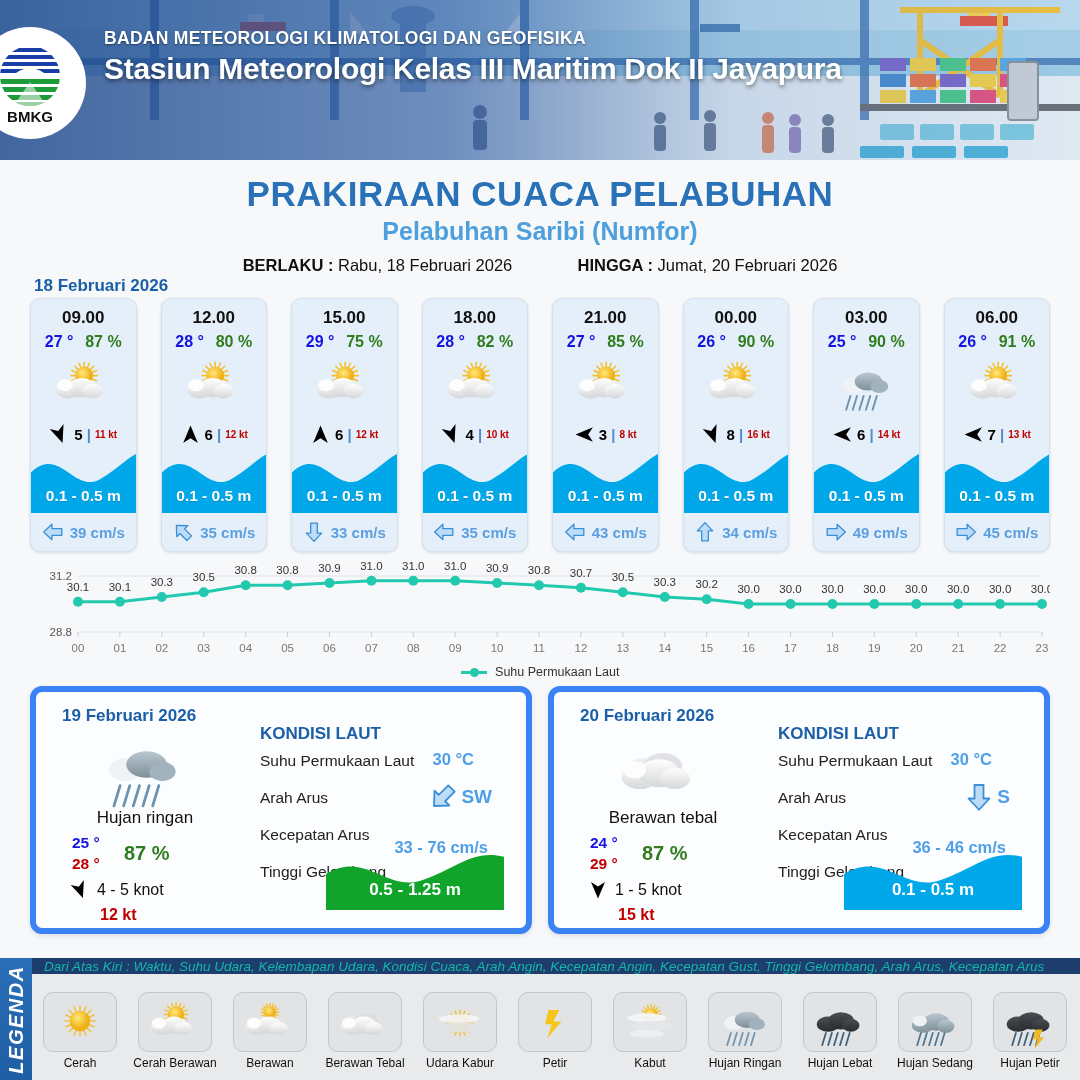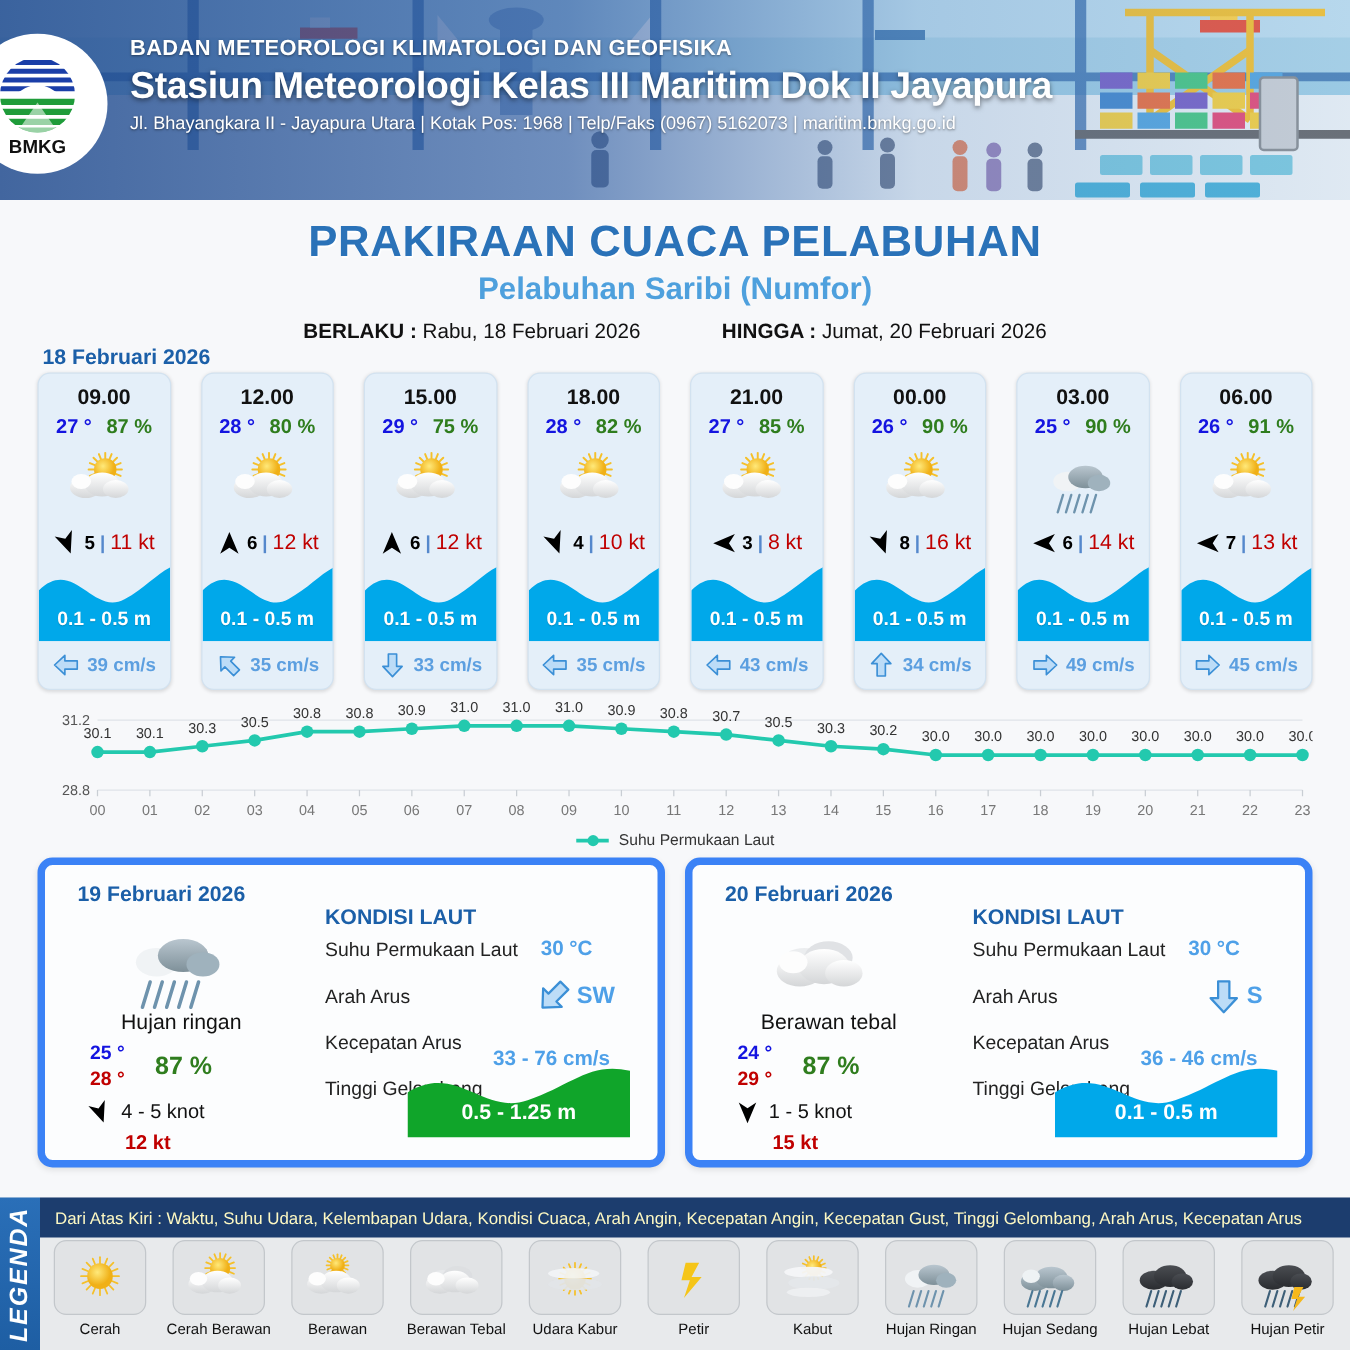--- a/index.html
+++ b/index.html
@@ -53,21 +53,21 @@
   .c-row { display:flex; justify-content:space-around; align-items:baseline;
            margin-top:5px; padding:0 8px; }
   .c-temp { font-size:16px; font-weight:bold; color:#1414e0; }
   .c-hum  { font-size:16px; font-weight:bold; color:#2f7d1e; }
   .c-icon { height:62px; display:flex; align-items:center; justify-content:center;
             margin-top:2px; }
   .c-wind { display:flex; align-items:center; justify-content:center; gap:4px;
             margin-top:6px; height:26px; }
   .c-wdir { font-size:15px; font-weight:bold; color:#000; }
   .c-sep  { color:#5588cc; font-weight:bold; font-size:15px; }
-  .c-gust { font-size:17px; font-weight:normal; color:#c00000; }
+  .c-gust { font-size:10px; font-weight:bold; color:#c00000; }
   .wave-wrap { position:absolute; left:0; right:0; bottom:38px; height:70px; }
   .wave-txt { position:absolute; left:0; right:0; bottom:46px; text-align:center;
               font-size:15.5px; font-weight:bold; color:#fff; z-index:3;
               text-shadow:0 1px 1px rgba(0,0,0,.18); }
   .c-curr { position:absolute; left:0; right:0; bottom:8px;
             display:flex; align-items:center; justify-content:center; gap:6px; }
   .c-curr-val { font-size:15px; font-weight:bold; color:#5c9fe0; }
 
   
   .chart-box { position:absolute; left:30px; top:560px; width:1020px; height:115px; }
@@ -120,22 +120,22 @@
 
   
   .legend-bar { position:absolute; left:0; bottom:0; width:1080px; height:122px;
                 background:#e8eaec; }
   .leg-side { position:absolute; left:0; top:0; width:32px; height:122px;
      background:linear-gradient(180deg,#2a6fb8,#1e5ea3);
      display:flex; align-items:center; justify-content:center; }
   .leg-side span { transform:rotate(-90deg); white-space:nowrap;
      font-size:20px; font-weight:bold; font-style:italic; color:#fff;
      letter-spacing:1.5px; }
-  .leg-note { position:absolute; left:32px; top:0; right:0; height:32px;
-     background:#1c3d6e; color:#fef9c3; font-size:13.5px;
+  .leg-note { position:absolute; left:32px; top:0; right:0; height:16px;
+     background:#1c3d6e; color:#14b8a6; font-style:italic; font-size:13.5px;
      display:flex; align-items:center; padding-left:12px; }
   .leg-items { position:absolute; left:36px; top:34px; right:6px;
      display:flex; gap:7px; }
   .leg-item { width:92px; text-align:center; }
   .leg-box { width:74px; height:60px; margin:0 auto; background:#e1e3e5;
      border:1px solid #c3c7cb; border-radius:10px;
      display:flex; align-items:center; justify-content:center; }
   .leg-cap { font-size:12px; color:#111; margin-top:4px; }
 </style>
 </head>
@@ -262,21 +262,20 @@
         </g>
         <path d="M20 68 L38 42 L56 68 Z" fill="#fff" opacity=".55"></path>
       </g>
       <text x="38" y="82" font-family="Liberation Sans, sans-serif" font-size="15" font-weight="bold" fill="#111" text-anchor="middle">BMKG</text>
     </svg>
   </div>
 
   <div class="hdr-text">
     <div class="hdr-l1">BADAN METEOROLOGI KLIMATOLOGI DAN GEOFISIKA</div>
     <div class="hdr-l2">Stasiun Meteorologi Kelas III Maritim Dok II Jayapura</div>
-    <div class="hdr-l3">Jl. Bhayangkara II - Jayapura Utara | Kotak Pos: 1968 | Telp/Faks (0967) 5162073 | maritim.bmkg.go.id</div>
   </div>
 </div>
 
 <div class="title-zone">
   <div class="t-main">PRAKIRAAN CUACA PELABUHAN</div>
   <div class="t-sub">Pelabuhan Saribi (Numfor)</div>
   <div class="t-range">
     <span class="lbl">BERLAKU :</span>
     <span>Rabu, 18 Februari 2026</span>
     <span class="gap"></span>
@@ -1438,20 +1437,55 @@
             <line x1="57" y1="70" x2="50" y2="93" stroke="#6e93ad" stroke-width="3.2" stroke-linecap="round"></line>
             <line x1="68" y1="70" x2="61" y2="93" stroke="#6e93ad" stroke-width="3.2" stroke-linecap="round"></line>
           </svg>
         </div>
     <div class="leg-cap">Hujan Ringan</div>
       </div>
       <div class="leg-item">
         <div class="leg-box">
       <svg width="54" height="54" viewBox="0 0 100 100">
             <defs>
+    <radialGradient id="sg_hujan-lebat54" cx="40%" cy="35%">
+      <stop offset="0%" stop-color="#ffe97a"></stop>
+                <stop offset="100%" stop-color="#f0b017"></stop>
+    </radialGradient>
+    <linearGradient id="cg_hujan-lebat54" x1="0" y1="0" x2="0" y2="1">
+      <stop offset="0%" stop-color="#ffffff"></stop>
+                <stop offset="100%" stop-color="#d4d6d8"></stop>
+    </linearGradient>
+    <linearGradient id="dg_hujan-lebat54" x1="0" y1="0" x2="0" y2="1">
+      <stop offset="0%" stop-color="#b9c6cf"></stop>
+                <stop offset="100%" stop-color="#7e9099"></stop>
+    </linearGradient>
+    <linearGradient id="kg_hujan-lebat54" x1="0" y1="0" x2="0" y2="1">
+      <stop offset="0%" stop-color="#4a4d52"></stop>
+                <stop offset="100%" stop-color="#2a2c30"></stop>
+    </linearGradient>
+  </defs>
+            <g>
+              <ellipse cx="28" cy="54" rx="21" ry="14" fill="url(#kg_hujan-lebat54)"></ellipse>
+    <ellipse cx="52" cy="48" rx="24" ry="16" fill="url(#kg_hujan-lebat54)"></ellipse>
+    <ellipse cx="70" cy="56" rx="16" ry="12" fill="url(#kg_hujan-lebat54)"></ellipse>
+            </g>
+            <line x1="24" y1="70" x2="17" y2="93" stroke="#3d5f78" stroke-width="3.2" stroke-linecap="round"></line>
+            <line x1="35" y1="70" x2="28" y2="93" stroke="#3d5f78" stroke-width="3.2" stroke-linecap="round"></line>
+            <line x1="46" y1="70" x2="39" y2="93" stroke="#3d5f78" stroke-width="3.2" stroke-linecap="round"></line>
+            <line x1="57" y1="70" x2="50" y2="93" stroke="#3d5f78" stroke-width="3.2" stroke-linecap="round"></line>
+            <line x1="68" y1="70" x2="61" y2="93" stroke="#3d5f78" stroke-width="3.2" stroke-linecap="round"></line>
+          </svg>
+        </div>
+    <div class="leg-cap">Hujan Lebat</div>
+      </div>
+      <div class="leg-item">
+        <div class="leg-box">
+      <svg width="54" height="54" viewBox="0 0 100 100">
+            <defs>
     <radialGradient id="sg_hujan-sedang54" cx="40%" cy="35%">
       <stop offset="0%" stop-color="#ffe97a"></stop>
                 <stop offset="100%" stop-color="#f0b017"></stop>
     </radialGradient>
     <linearGradient id="cg_hujan-sedang54" x1="0" y1="0" x2="0" y2="1">
       <stop offset="0%" stop-color="#ffffff"></stop>
                 <stop offset="100%" stop-color="#d4d6d8"></stop>
     </linearGradient>
     <linearGradient id="dg_hujan-sedang54" x1="0" y1="0" x2="0" y2="1">
       <stop offset="0%" stop-color="#b9c6cf"></stop>
@@ -1474,55 +1508,20 @@
             <line x1="57" y1="70" x2="50" y2="93" stroke="#4a7794" stroke-width="3.2" stroke-linecap="round"></line>
             <line x1="68" y1="70" x2="61" y2="93" stroke="#4a7794" stroke-width="3.2" stroke-linecap="round"></line>
           </svg>
         </div>
     <div class="leg-cap">Hujan Sedang</div>
       </div>
       <div class="leg-item">
         <div class="leg-box">
       <svg width="54" height="54" viewBox="0 0 100 100">
             <defs>
-    <radialGradient id="sg_hujan-lebat54" cx="40%" cy="35%">
-      <stop offset="0%" stop-color="#ffe97a"></stop>
-                <stop offset="100%" stop-color="#f0b017"></stop>
-    </radialGradient>
-    <linearGradient id="cg_hujan-lebat54" x1="0" y1="0" x2="0" y2="1">
-      <stop offset="0%" stop-color="#ffffff"></stop>
-                <stop offset="100%" stop-color="#d4d6d8"></stop>
-    </linearGradient>
-    <linearGradient id="dg_hujan-lebat54" x1="0" y1="0" x2="0" y2="1">
-      <stop offset="0%" stop-color="#b9c6cf"></stop>
-                <stop offset="100%" stop-color="#7e9099"></stop>
-    </linearGradient>
-    <linearGradient id="kg_hujan-lebat54" x1="0" y1="0" x2="0" y2="1">
-      <stop offset="0%" stop-color="#4a4d52"></stop>
-                <stop offset="100%" stop-color="#2a2c30"></stop>
-    </linearGradient>
-  </defs>
-            <g>
-              <ellipse cx="28" cy="54" rx="21" ry="14" fill="url(#kg_hujan-lebat54)"></ellipse>
-    <ellipse cx="52" cy="48" rx="24" ry="16" fill="url(#kg_hujan-lebat54)"></ellipse>
-    <ellipse cx="70" cy="56" rx="16" ry="12" fill="url(#kg_hujan-lebat54)"></ellipse>
-            </g>
-            <line x1="24" y1="70" x2="17" y2="93" stroke="#3d5f78" stroke-width="3.2" stroke-linecap="round"></line>
-            <line x1="35" y1="70" x2="28" y2="93" stroke="#3d5f78" stroke-width="3.2" stroke-linecap="round"></line>
-            <line x1="46" y1="70" x2="39" y2="93" stroke="#3d5f78" stroke-width="3.2" stroke-linecap="round"></line>
-            <line x1="57" y1="70" x2="50" y2="93" stroke="#3d5f78" stroke-width="3.2" stroke-linecap="round"></line>
-            <line x1="68" y1="70" x2="61" y2="93" stroke="#3d5f78" stroke-width="3.2" stroke-linecap="round"></line>
-          </svg>
-        </div>
-    <div class="leg-cap">Hujan Lebat</div>
-      </div>
-      <div class="leg-item">
-        <div class="leg-box">
-      <svg width="54" height="54" viewBox="0 0 100 100">
-            <defs>
     <radialGradient id="sg_hujan-petir54" cx="40%" cy="35%">
       <stop offset="0%" stop-color="#ffe97a"></stop>
                 <stop offset="100%" stop-color="#f0b017"></stop>
     </radialGradient>
     <linearGradient id="cg_hujan-petir54" x1="0" y1="0" x2="0" y2="1">
       <stop offset="0%" stop-color="#ffffff"></stop>
                 <stop offset="100%" stop-color="#d4d6d8"></stop>
     </linearGradient>
     <linearGradient id="dg_hujan-petir54" x1="0" y1="0" x2="0" y2="1">
       <stop offset="0%" stop-color="#b9c6cf"></stop>

